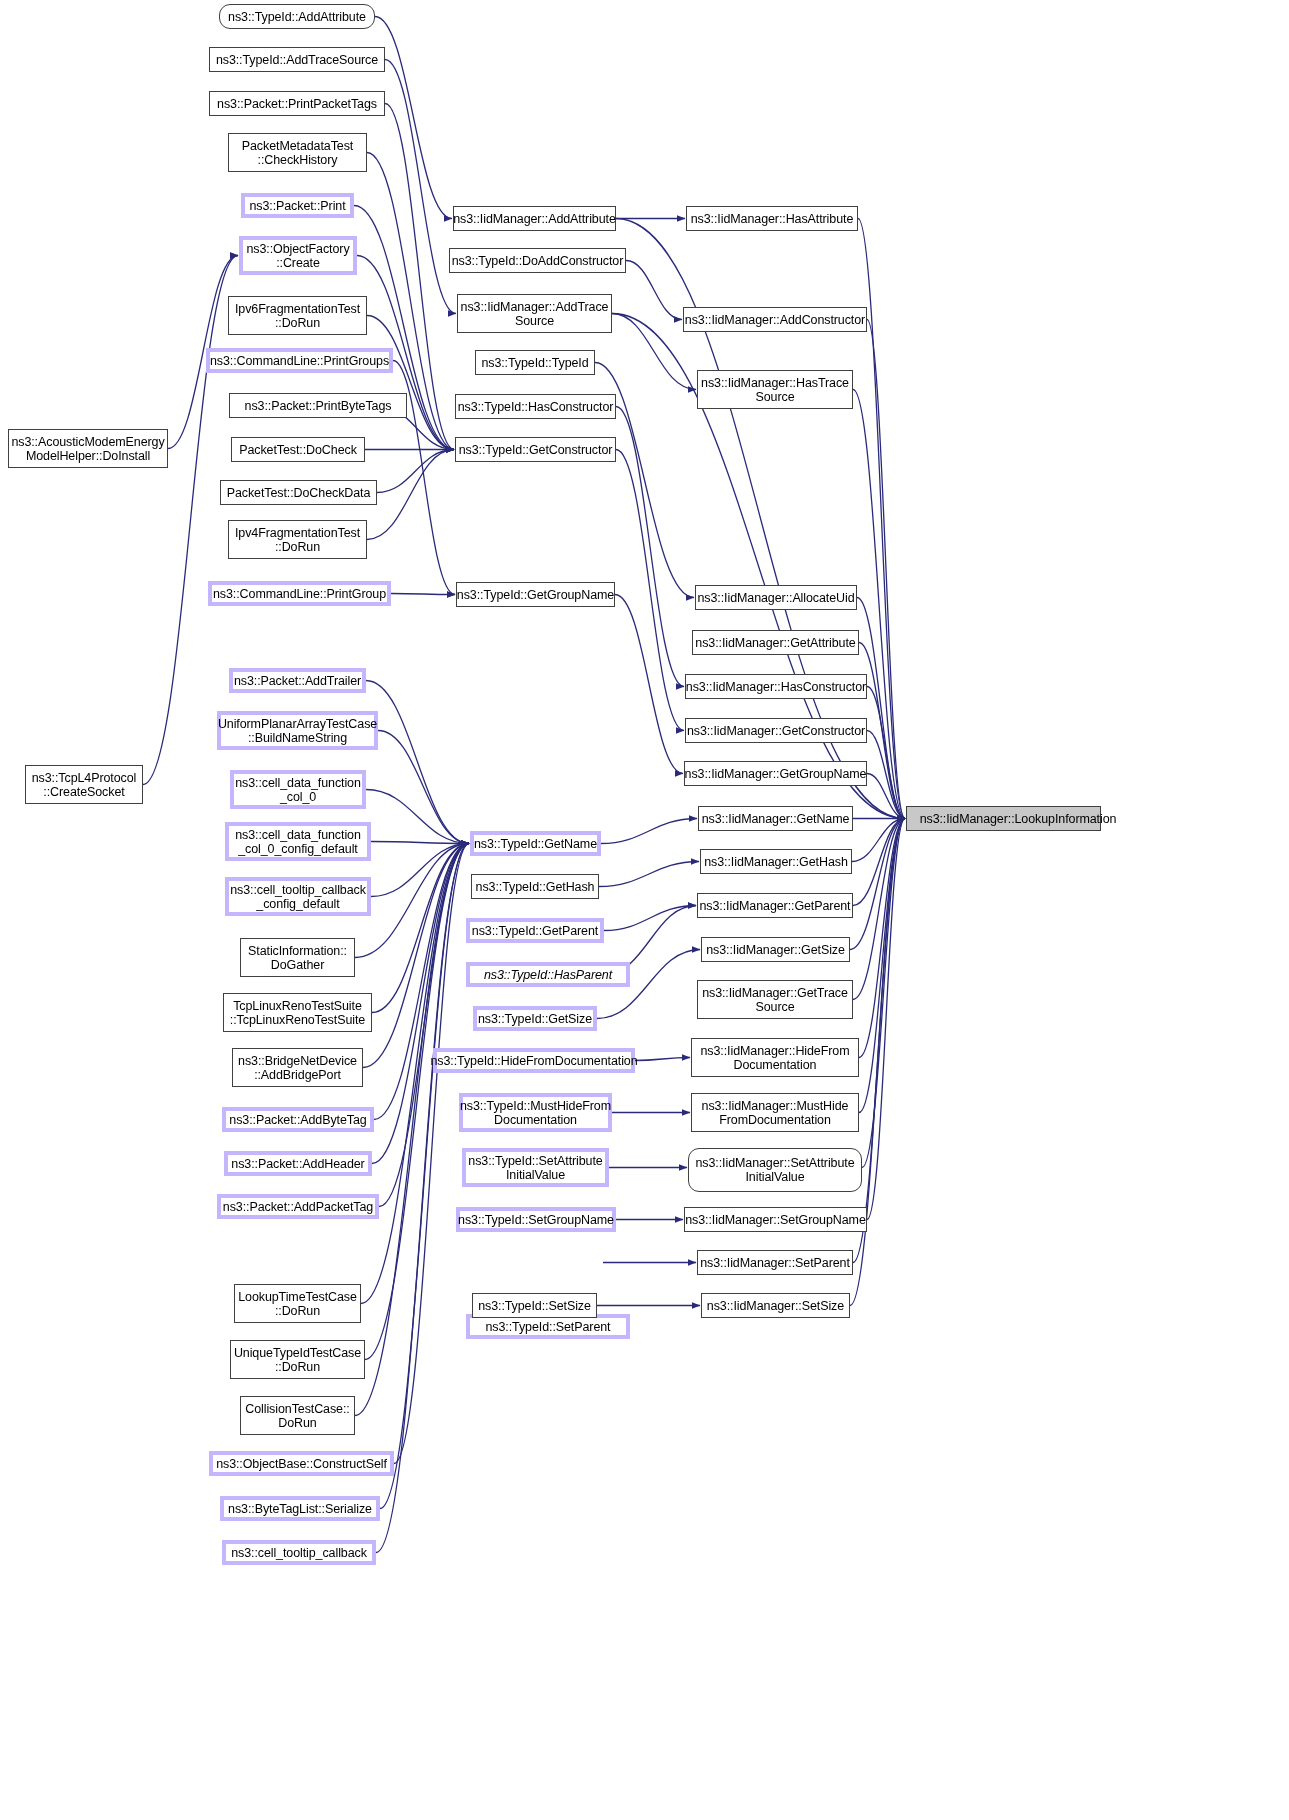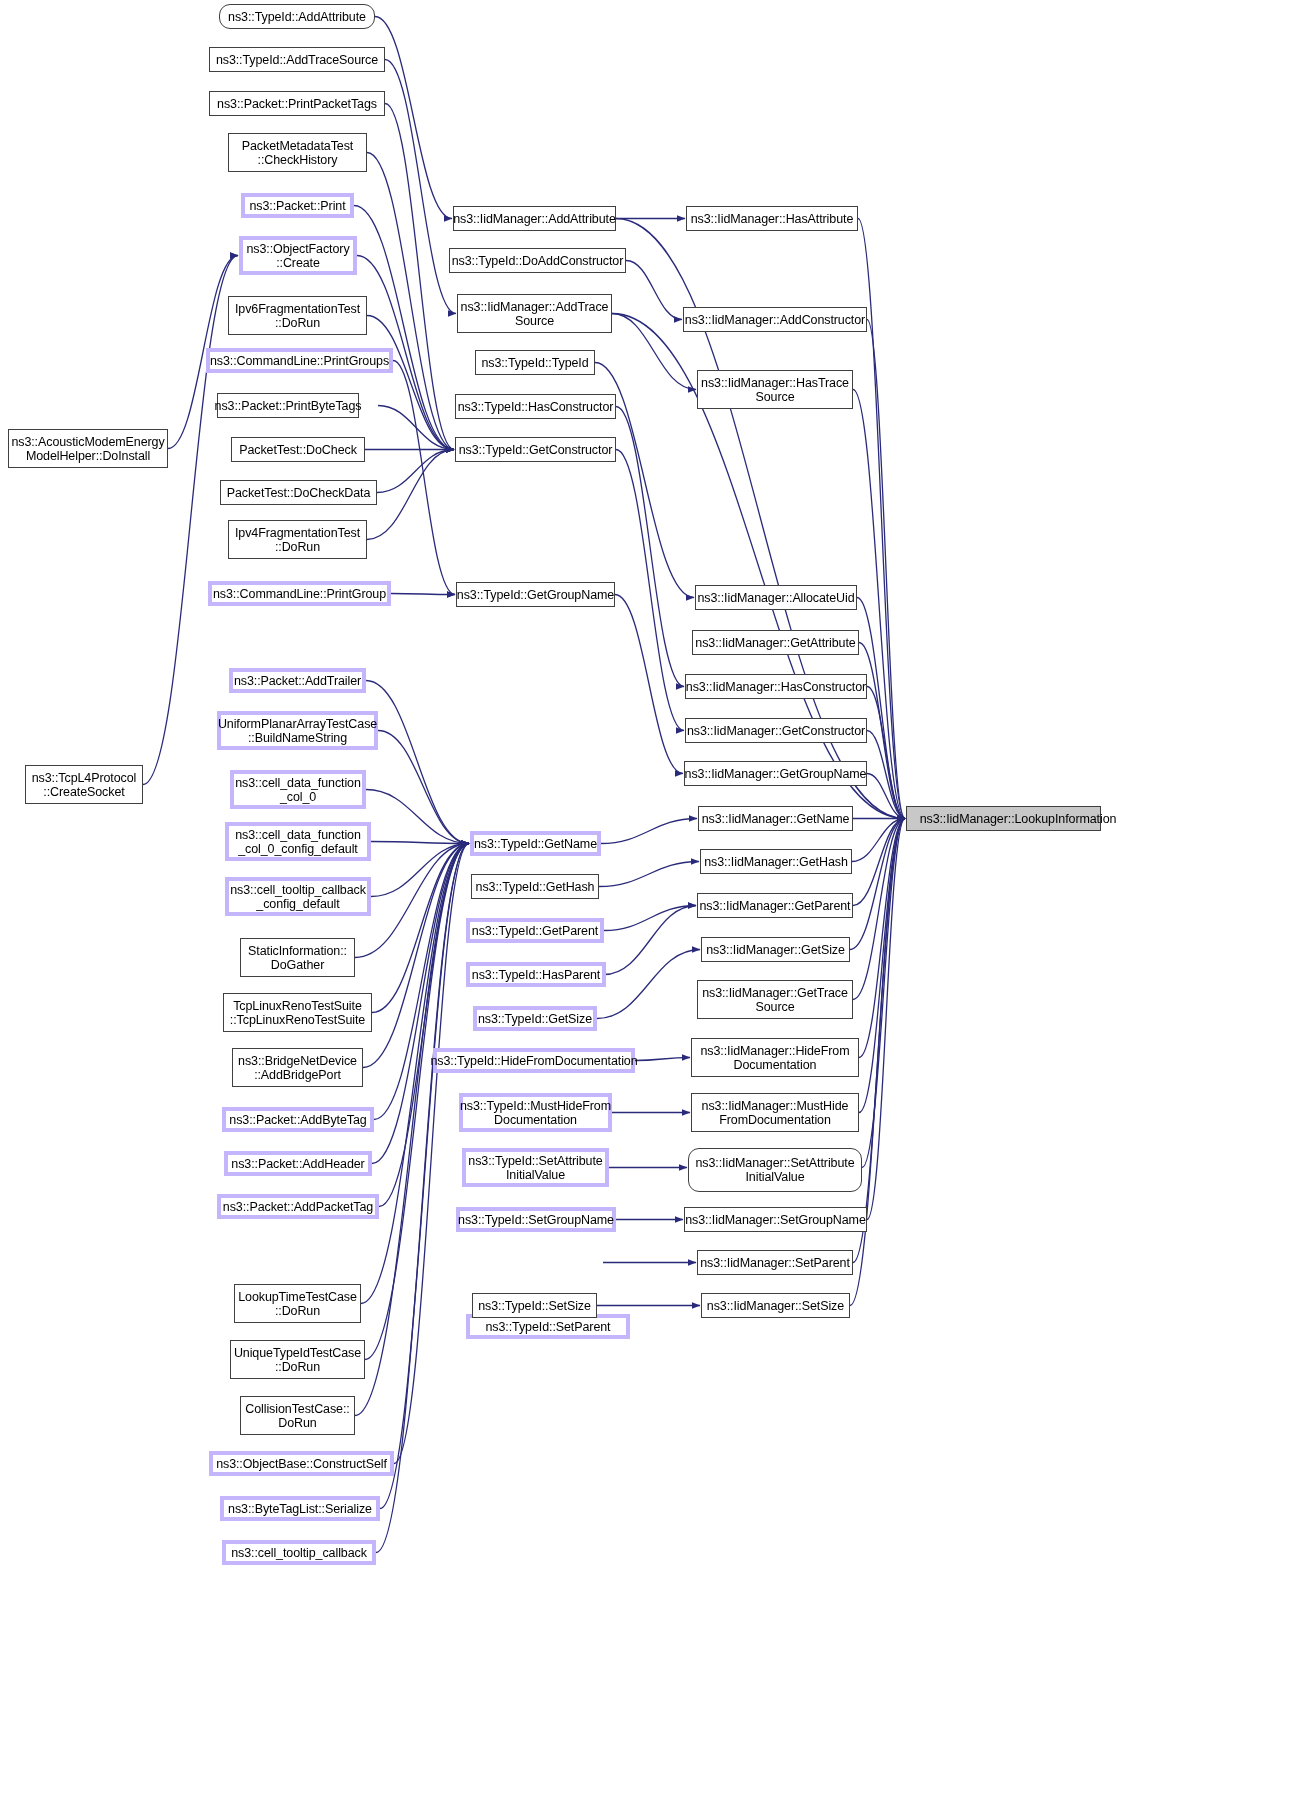--- a/index.html
+++ b/index.html
@@ -115,21 +115,21 @@
       <div class="node" style="left: 209px; top: 47px; width: 176px; height: 25px;">ns3::TypeId::AddTraceSource</div>
       <div class="node" style="left: 209px; top: 91px; width: 176px; height: 25px;">ns3::Packet::PrintPacketTags</div>
       <div class="node" style="left: 228px; top: 133px; width: 139px; height: 39px;">PacketMetadataTest
 ::CheckHistory</div>
       <div class="node red" style="left: 241px; top: 193px; width: 113px; height: 25px;">ns3::Packet::Print</div>
       <div class="node red" style="left: 239px; top: 236px; width: 118px; height: 39px;">ns3::ObjectFactory
 ::Create</div>
       <div class="node" style="left: 228px; top: 296px; width: 139px; height: 39px;">Ipv6FragmentationTest
 ::DoRun</div>
       <div class="node red" style="left: 206px; top: 348px; width: 187px; height: 25px;">ns3::CommandLine::PrintGroups</div>
-      <div class="node" style="left: 217px; top: 393px; width: 142px; height: 25px;">ns3::Packet::PrintByteTags</div>
+      <div class="node" style="left: 229px; top: 393px; width: 178px; height: 25px;">ns3::Packet::PrintByteTags</div>
       <div class="node" style="left: 231px; top: 437px; width: 134px; height: 25px;">PacketTest::DoCheck</div>
       <div class="node" style="left: 220px; top: 480px; width: 157px; height: 25px;">PacketTest::DoCheckData</div>
       <div class="node" style="left: 228px; top: 520px; width: 139px; height: 39px;">Ipv4FragmentationTest
 ::DoRun</div>
       <div class="node red" style="left: 208px; top: 581px; width: 183px; height: 25px;">ns3::CommandLine::PrintGroup</div>
       <div class="node red" style="left: 229px; top: 668px; width: 137px; height: 25px;">ns3::Packet::AddTrailer</div>
       <div class="node red" style="left: 217px; top: 711px; width: 161px; height: 39px;">UniformPlanarArrayTestCase
 ::BuildNameString</div>
       <div class="node red" style="left: 230px; top: 770px; width: 136px; height: 39px;">ns3::cell_data_function
 _col_0</div>
@@ -163,21 +163,21 @@
       <div class="node" style="left: 449px; top: 248px; width: 177px; height: 25px;">ns3::TypeId::DoAddConstructor</div>
       <div class="node" style="left: 457px; top: 294px; width: 155px; height: 39px;">ns3::IidManager::AddTrace
 Source</div>
       <div class="node" style="left: 475px; top: 350px; width: 120px; height: 25px;">ns3::TypeId::TypeId</div>
       <div class="node" style="left: 455px; top: 394px; width: 161px; height: 25px;">ns3::TypeId::HasConstructor</div>
       <div class="node" style="left: 455px; top: 437px; width: 161px; height: 25px;">ns3::TypeId::GetConstructor</div>
       <div class="node" style="left: 456px; top: 582px; width: 159px; height: 25px;">ns3::TypeId::GetGroupName</div>
       <div class="node red" style="left: 470px; top: 831px; width: 131px; height: 25px;">ns3::TypeId::GetName</div>
       <div class="node" style="left: 471px; top: 874px; width: 128px; height: 25px;">ns3::TypeId::GetHash</div>
       <div class="node red" style="left: 466px; top: 918px; width: 138px; height: 25px;">ns3::TypeId::GetParent</div>
-      <div class="node red" style="left: 466px; top: 962px; width: 140px; height: 25px;">ns3::TypeId::HasParent</div>
+      <div class="node red" style="left: 466px; top: 962px; width: 164px; height: 25px; font-style: italic;">ns3::TypeId::HasParent</div>
       <div class="node red" style="left: 473px; top: 1006px; width: 124px; height: 25px;">ns3::TypeId::GetSize</div>
       <div class="node red" style="left: 433px; top: 1048px; width: 202px; height: 25px;">ns3::TypeId::HideFromDocumentation</div>
       <div class="node red" style="left: 459px; top: 1093px; width: 153px; height: 39px;">ns3::TypeId::MustHideFrom
 Documentation</div>
       <div class="node red" style="left: 462px; top: 1148px; width: 147px; height: 39px;">ns3::TypeId::SetAttribute
 InitialValue</div>
       <div class="node red" style="left: 456px; top: 1207px; width: 160px; height: 25px;">ns3::TypeId::SetGroupName</div>
       <div class="node red" style="left: 466px; top: 1278px; width: 164px; height: 25px; margin-top: 36px;">ns3::TypeId::SetParent</div>
       <div class="node" style="left: 472px; top: 1293px; width: 125px; height: 25px;">ns3::TypeId::SetSize</div>
       <div class="node" style="left: 686px; top: 206px; width: 172px; height: 25px;">ns3::IidManager::HasAttribute</div>

